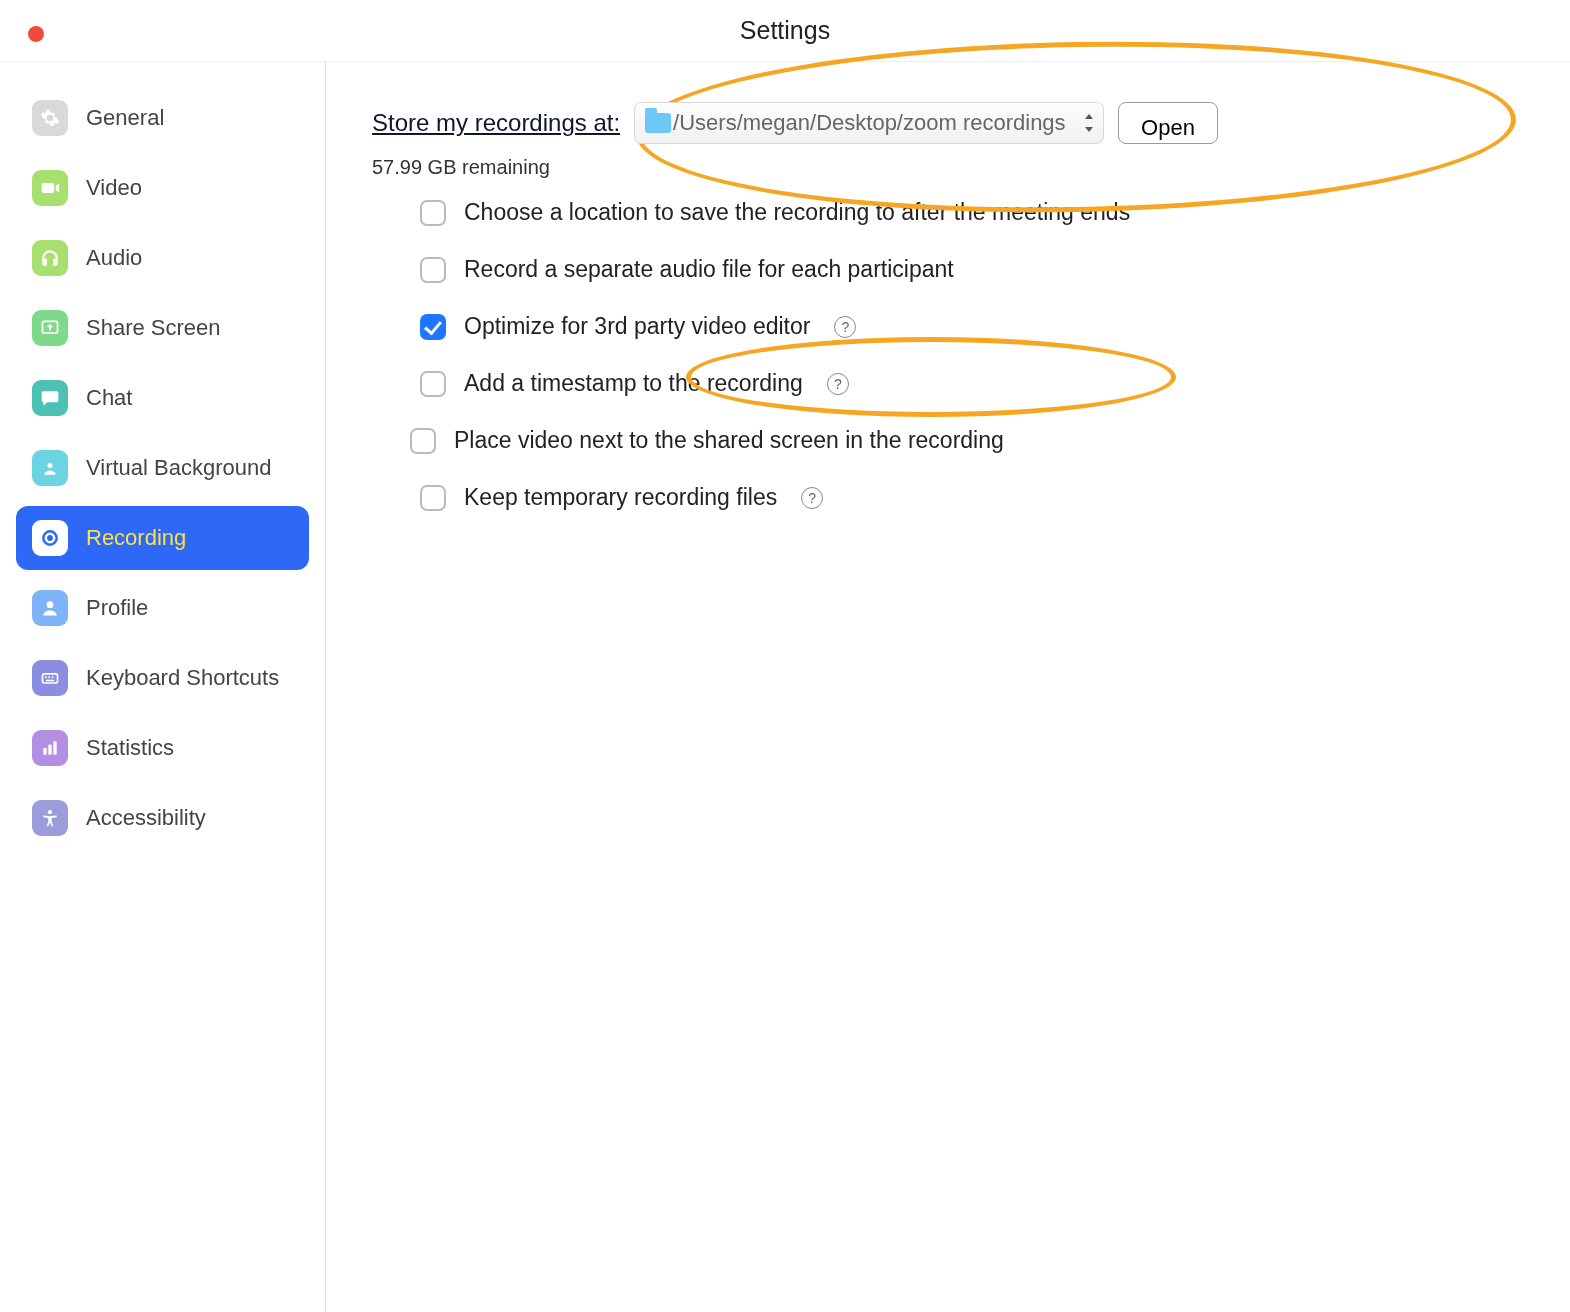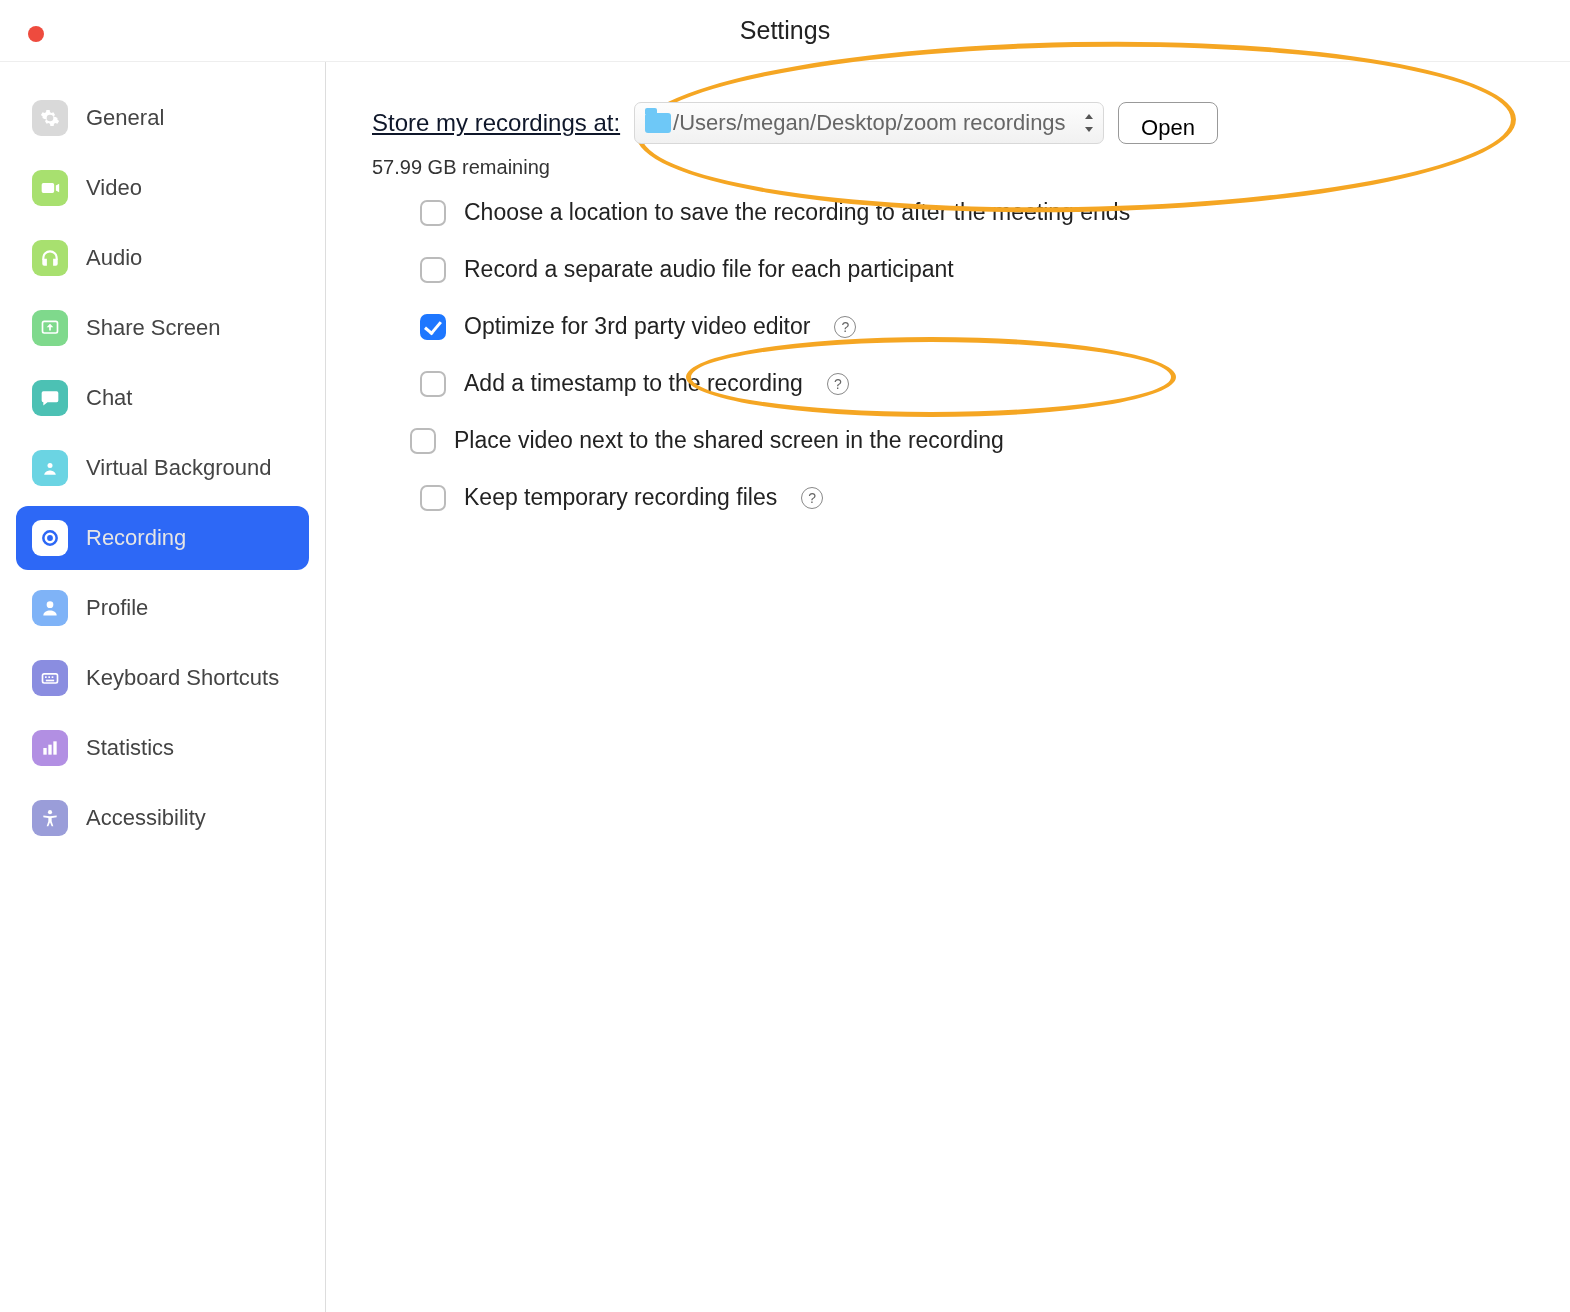--- a/index.html
+++ b/index.html
@@ -5,21 +5,21 @@
   * { box-sizing: border-box; margin: 0; padding: 0; }
   html, body { width: 1570px; height: 1312px; font-family: -apple-system, "Helvetica Neue", Arial, sans-serif; background: #fff; color: #222; }
   .window { width: 100%; height: 100%; display: flex; flex-direction: column; }
   .titlebar { height: 62px; border-bottom: 1px solid #eee; position: relative; display: flex; align-items: center; justify-content: center; }
   .close-dot { position: absolute; left: 28px; top: 26px; width: 16px; height: 16px; background: #ee4b3e; border-radius: 50%; }
   .title { font-size: 25px; font-weight: 400; color: #222; }
   .body { flex: 1; display: flex; }
   .sidebar { width: 326px; border-right: 1px solid #ddd; padding: 18px 16px; }
   .sb-item { display: flex; align-items: center; gap: 18px; padding: 14px 16px; border-radius: 12px; cursor: pointer; margin: 6px 0; }
   .sb-item.active { background: #2D68F6; }
-  .sb-item.active .sb-label { color: #e5e5e5; }
+  .sb-item.active .sb-label { color: #fde047; }
   .sb-icon { width: 36px; height: 36px; border-radius: 9px; display: flex; align-items: center; justify-content: center; flex-shrink: 0; }
   .sb-label { font-size: 22px; color: #444; }
   .content { flex: 1; padding: 40px 46px; position: relative; }
   .annot { position: absolute; border: 5px solid #f5a623; border-radius: 50%; pointer-events: none; }
   .annot1 { left: 310px; top: -20px; width: 880px; height: 170px; transform: rotate(-1deg); }
   .annot2 { left: 360px; top: 275px; width: 490px; height: 80px; }
   .row-store { display: flex; align-items: center; gap: 14px; margin-bottom: 12px; }
   .store-label { font-size: 24px; font-weight: 500; color: #0f172a; text-decoration: underline; }
   .path-select { flex: 1; max-width: 470px; height: 42px; border: 1px solid #d8d8d8; background: linear-gradient(#fdfdfd,#f1f1f1); border-radius: 7px; display: flex; align-items: center; padding: 0 30px 0 10px; gap: 2px; position: relative; font-size: 22px; color: #666; }
   .folder-ic { width: 26px; height: 20px; background: #6ec8f7; border-radius: 3px; position: relative; }

